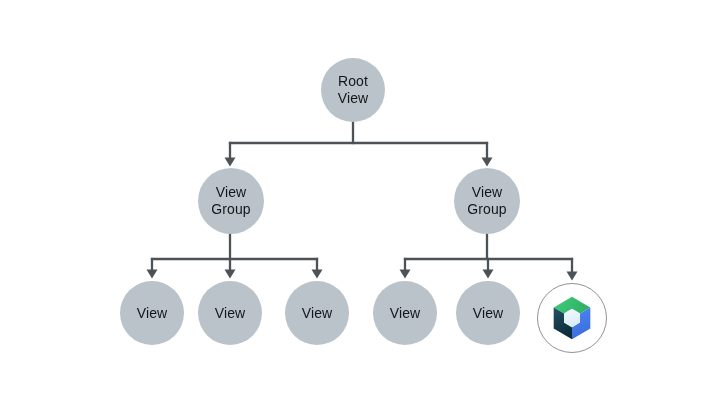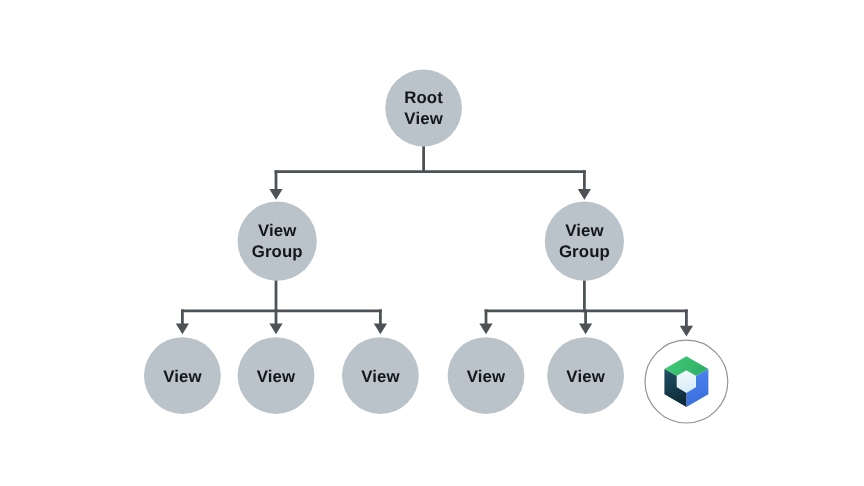--- a/index.html
+++ b/index.html
@@ -7,21 +7,20 @@
     padding: 0;
     background: #ffffff;
   }
   .stage {
     position: relative;
     width: 608px;
     height: 405px;
     background: var(--background, #ffffff);
     overflow: hidden;
     font-family: "Liberation Sans", "DejaVu Sans", sans-serif;
-    font-weight: bold;
   }
   .connectors {
     position: absolute;
     left: 0;
     top: 0;
     width: 720px;
     height: 405px;
   }
   .connectors path {
     fill: none;

